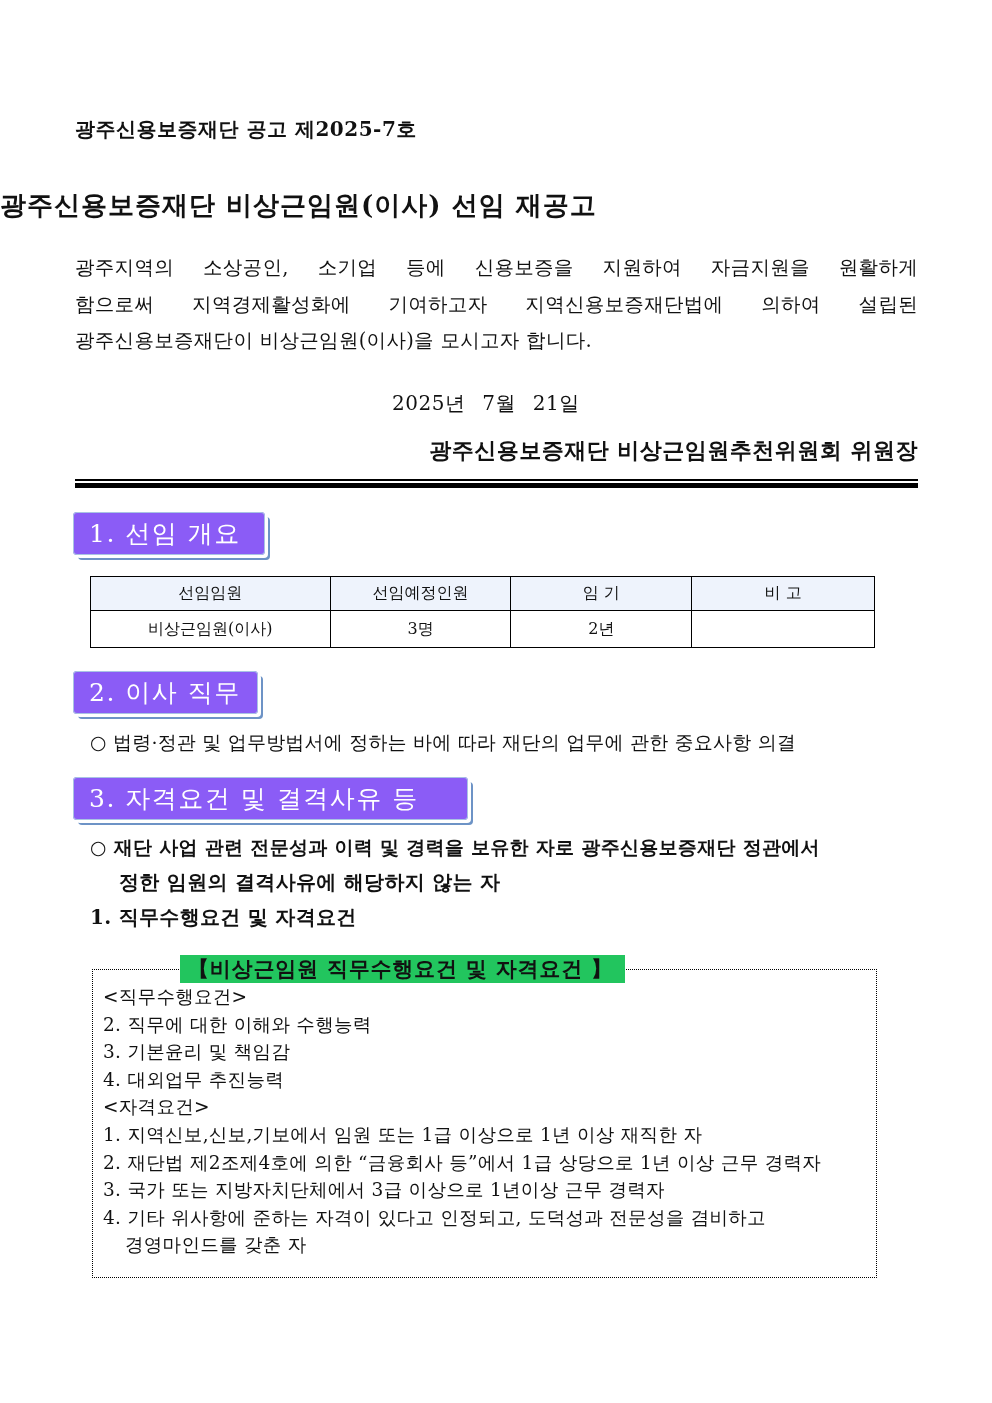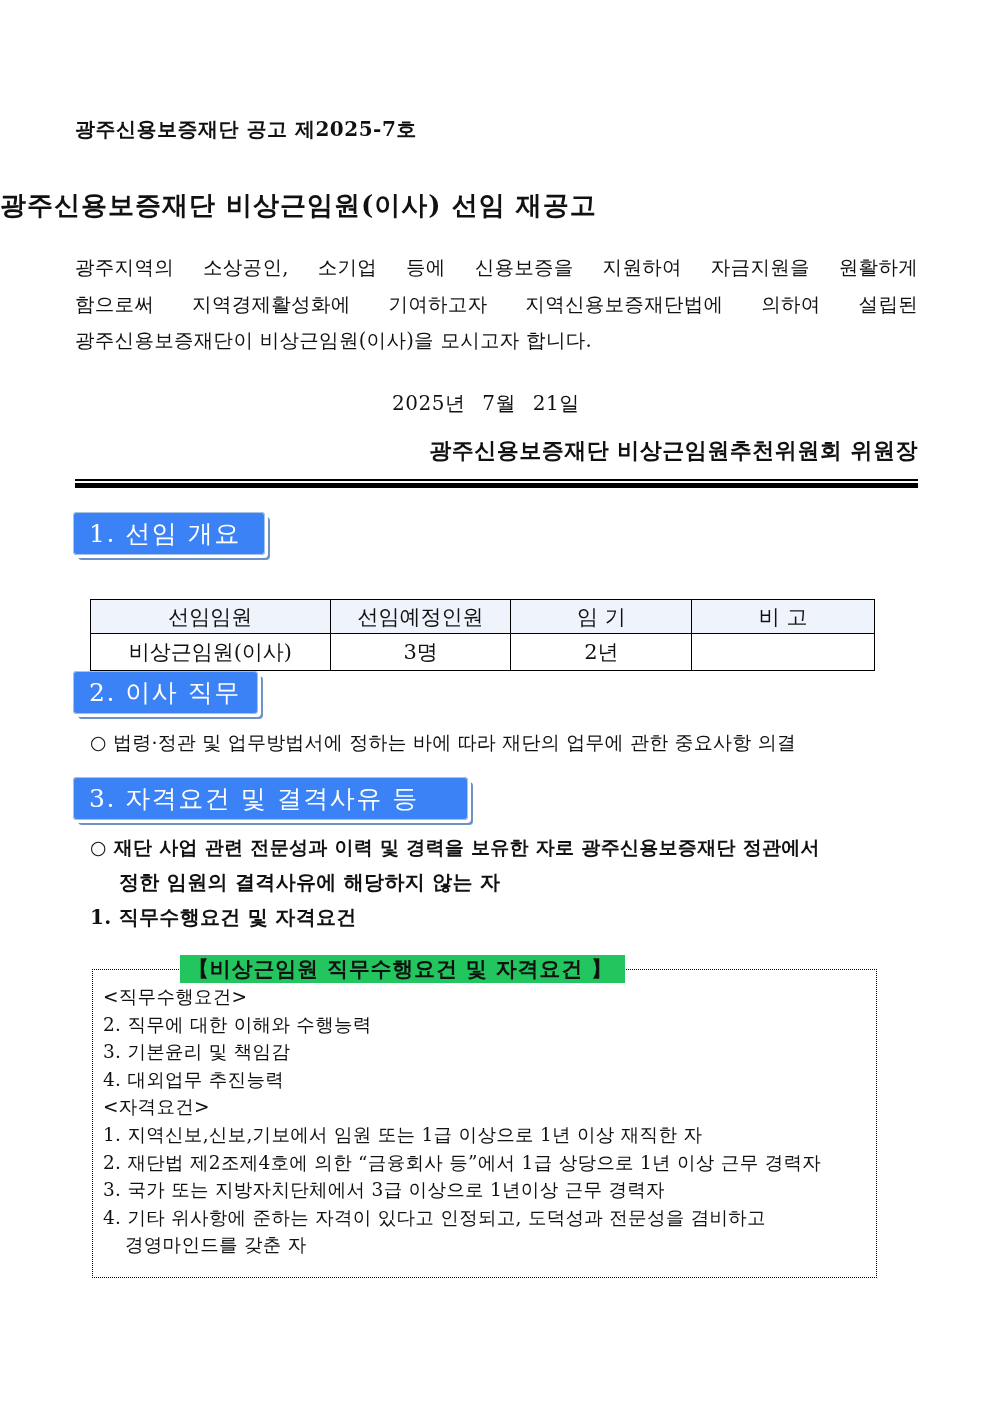--- a/index.html
+++ b/index.html
@@ -9,29 +9,29 @@
   .notice-no { left:75px; top:116px; font-size:20px; font-weight:bold; letter-spacing:0.5px; }
   .doc-title { left:0; width:992px; top:188px; font-size:26px; font-weight:bold; letter-spacing:1px; }
   .intro { left:75px; top:250px; width:843px; font-size:19.5px; line-height:36.5px; white-space:normal; text-align:justify; letter-spacing:0.3px; }
   .intro .ln { display:block; white-space:nowrap; text-align-last:justify; }
   .intro .ln.last { text-align-last:left; }
   .date { left:392px; top:390px; font-size:20px; letter-spacing:0.5px; word-spacing:10px; }
   .signatory { right:74px; top:436px; font-size:22px; font-weight:bold; letter-spacing:0.5px; }
   .sep-thin { left:75px; width:843px; top:479px; height:2px; background:#000; }
   .sep-thick { left:75px; width:843px; top:483px; height:5px; background:#000; }
 
-  .sec-box { position:absolute; background:#3b82f6; color:#fff; border-radius:4px;
+  .sec-box { position:absolute; background:#8b5cf6; color:#fff; border-radius:4px;
              box-shadow: 0 0 0 1px #a9c3e4 inset, 3px 3px 0 0 #ffffff, 5px 5px 0 0 #6d93c6;
              font-size:25px; letter-spacing:1.5px; padding-left:16px; box-sizing:border-box;
              display:flex; align-items:center; }
   .sec1 { left:73px; top:512px; width:192px; height:43px; }
   .sec2 { left:73px; top:671px; width:185px; height:43px; }
   .sec3 { left:73px; top:777px; width:395px; height:43px; }
 
-  table.ov { position:absolute; left:90px; top:576px; width:785px; border-collapse:collapse; font-size:21px;margin-top:23px; }
+  table.ov { position:absolute; left:90px; top:576px; width:785px; border-collapse:collapse; font-size:16px; }
   table.ov td, table.ov th { border:1.5px solid #000; text-align:center; font-weight:normal; padding:0; }
   table.ov th { background:#eef3fc; height:33px; }
   table.ov td { height:36px; }
 
   .bullet-line { font-size:19px; font-weight:normal; letter-spacing:0.2px; }
   .b2 { left:90px; top:730px; }
   .b3a { left:90px; top:835px; font-size:19px; font-weight:bold; letter-spacing:0.3px; }
   .b3b { left:119px; top:869px; font-size:20px; font-weight:bold; letter-spacing:0.3px; }
   .b3c { left:90px; top:904px; font-size:20px; font-weight:bold; letter-spacing:0.3px; }
 

